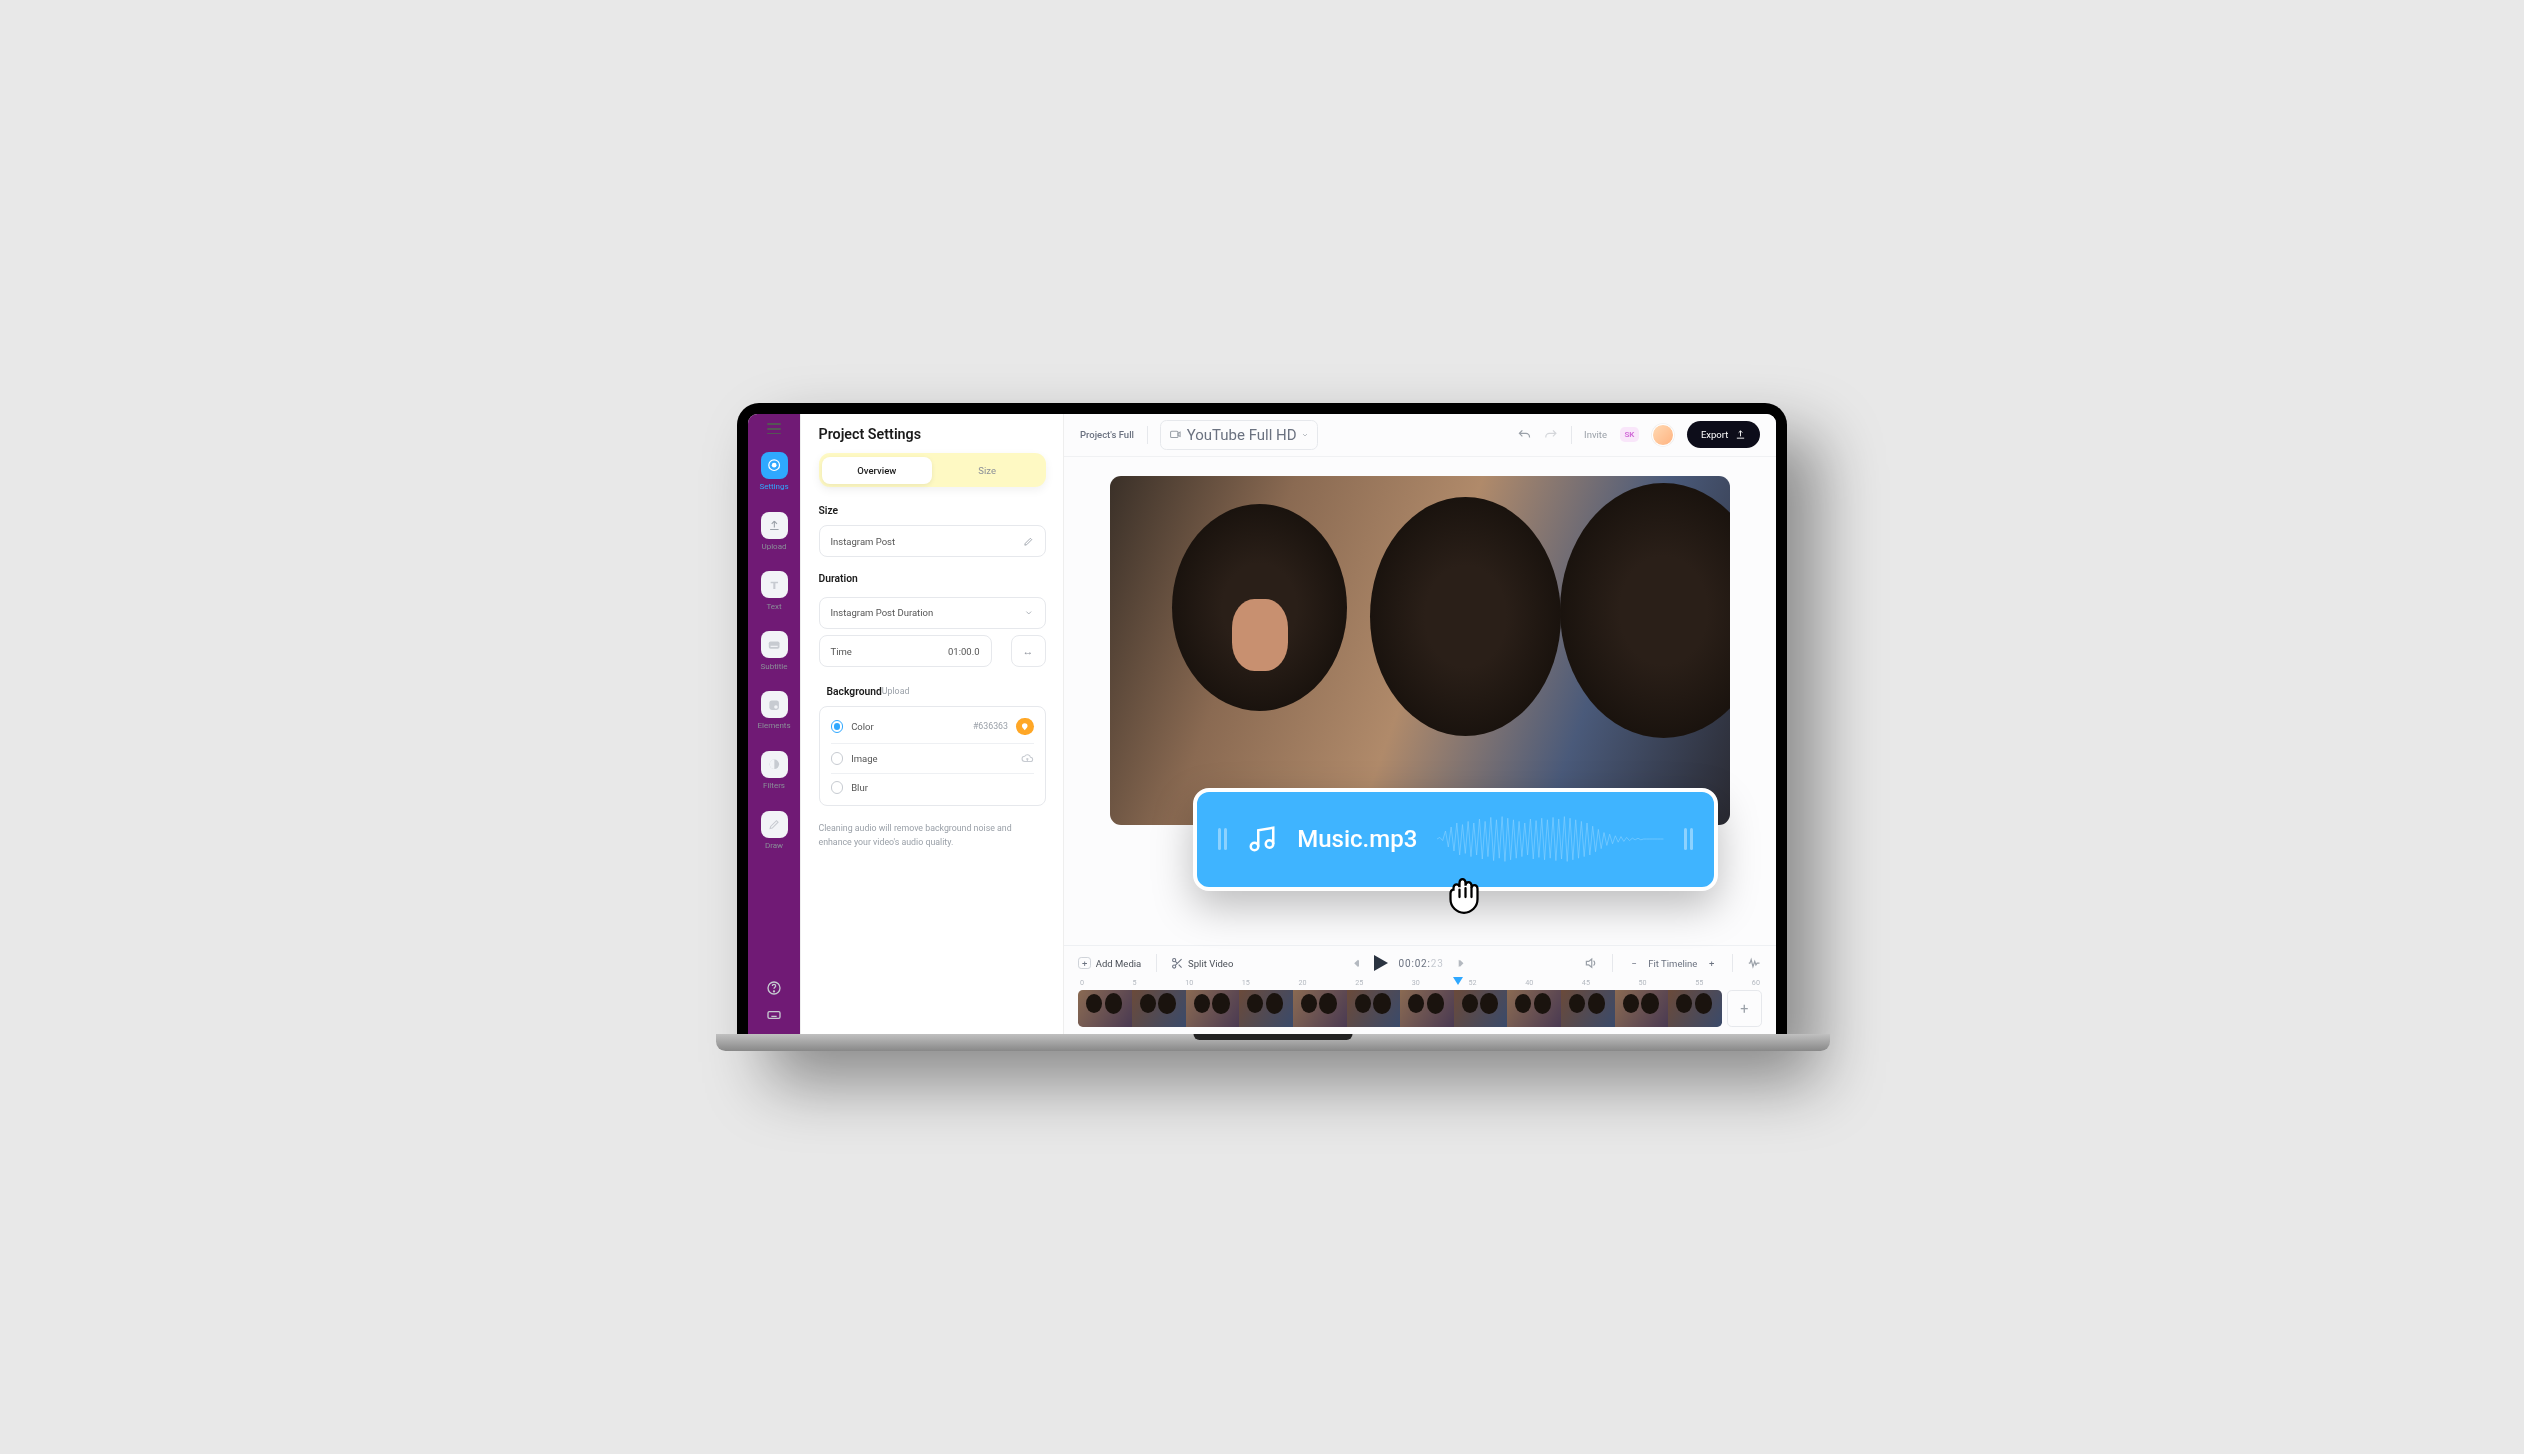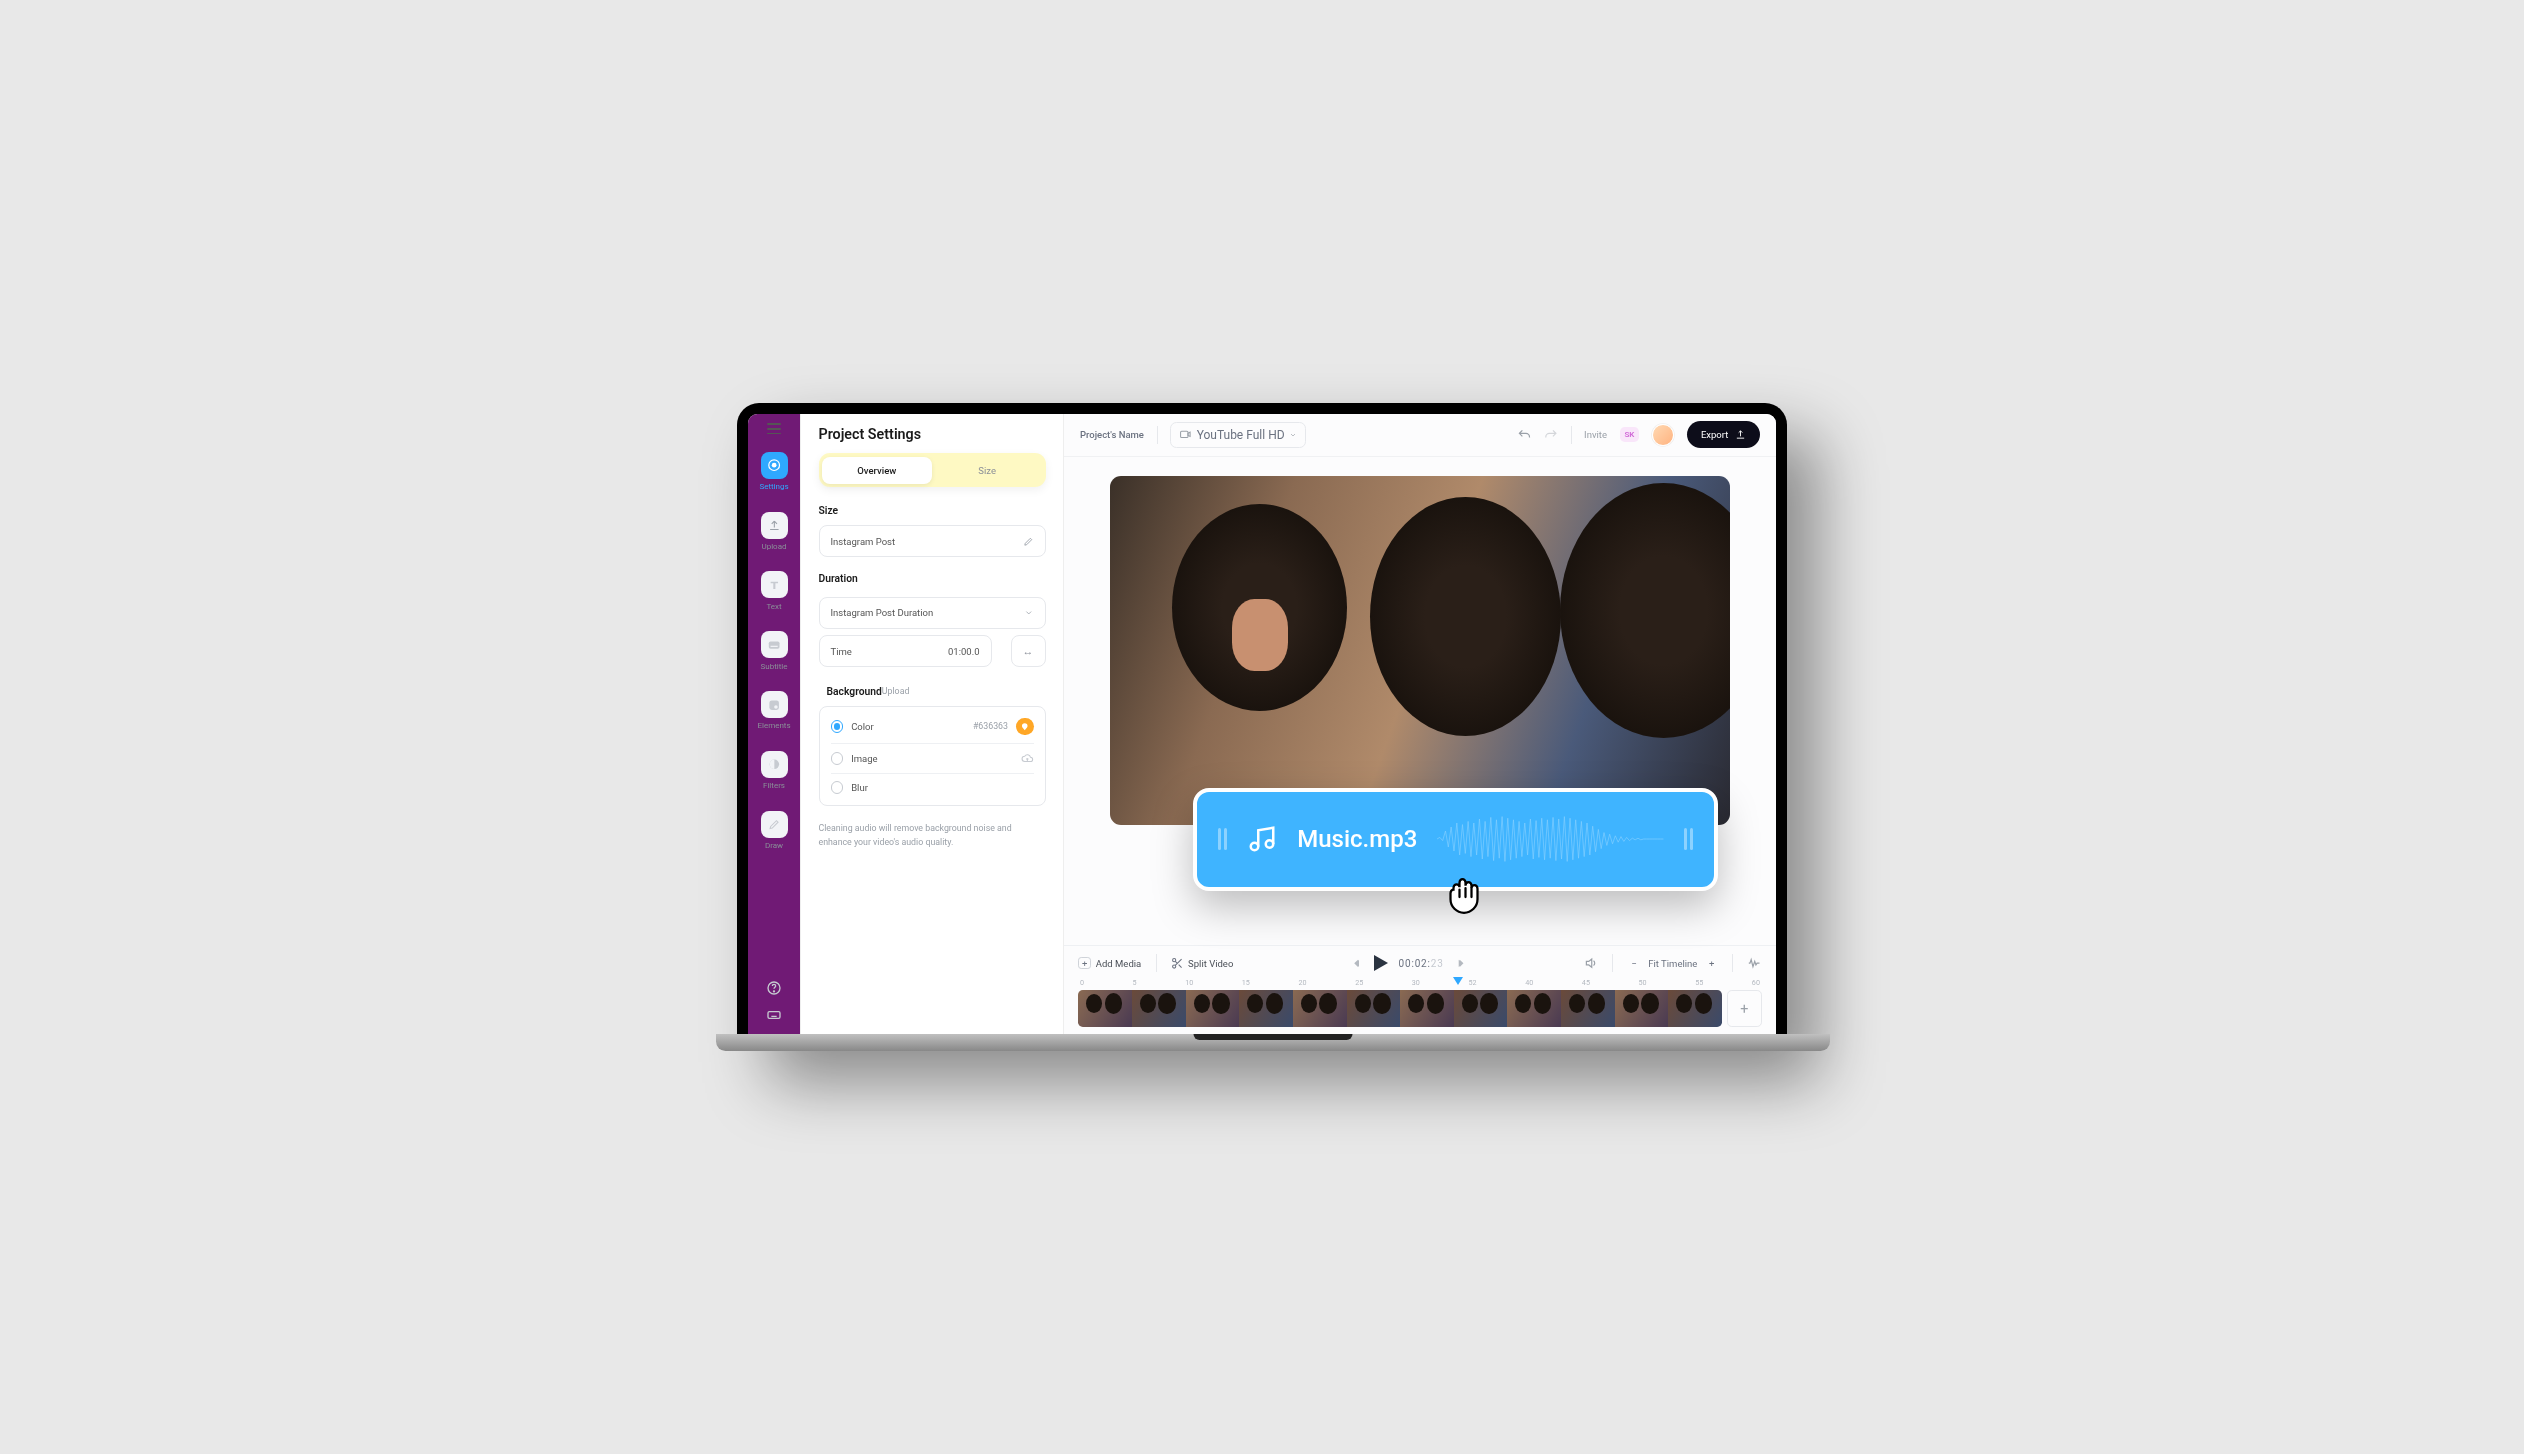--- a/index.html
+++ b/index.html
@@ -49,21 +49,21 @@
 .pill svg{width:9.5px;height:9.5px;color:#fff;}
 .cloud-ico{width:12.7px;height:12.7px;color:#c7cbd1;}
 .radio-divider{height:0.8px;background:#eef0f3;}
 .helptext{font-size:8.8px;color:#9aa0a8;line-height:1.5;margin-top:16px;}
 
 
 .main { flex:1; display:flex; flex-direction:column; background:#fcfcfd; }
 .topbar{height:43px;display:flex;align-items:center;padding:0 16px;gap:12.7px;border-bottom:0.8px solid #f0f1f3;}
 .topbar .pn{font-size:9.5px;color:#6b7280;font-weight:500;}
 .divider-v{width:0.8px;height:17.5px;background:#e6e8ec;}
-.preset{display:flex;align-items:center;gap:4.8px;font-size:12px;color:#6b7280;cursor:pointer;border:0.8px solid #e6e8ec;padding:4.8px 8px;border-radius:6.4px;}
+.preset{display:flex;align-items:center;gap:4.8px;font-size:15px;color:#6b7280;cursor:pointer;border:0.8px solid #e6e8ec;padding:4.8px 8px;border-radius:6.4px;}
 .topbar .gap{flex:1;}
 .topbar .ic{width:14.3px;height:14.3px;color:#9aa0a8;cursor:pointer;}
 .invite{font-size:9.5px;color:#9aa0a8;cursor:pointer;}
 .badge{font-size:8px;font-weight:600;color:#d066d6;background:#f9e6fa;padding:3.2px 4.8px;border-radius:4.8px;}
 .avatar{width:22px;height:22px;border-radius:50%;background:linear-gradient(135deg,#ffd9b3,#ffb380);border:1.6px solid #fff;box-shadow:0 0 0 0.8px #eee;}
 .export-btn{background:#0d0d1a;color:#fff;font-size:9.5px;padding:8px 14.3px;border-radius:17.5px;display:flex;align-items:center;gap:6.4px;cursor:pointer;}
 
 .canvas-wrap{flex:1;display:flex;align-items:flex-start;justify-content:center;padding:19px 22px;position:relative;}
 .canvas{width:100%;max-width:620px;aspect-ratio:16/9;border-radius:11px;overflow:hidden;background:linear-gradient(110deg,#3a3028 0%,#8a6a52 25%,#b08a6a 50%,#4a5a7a 75%,#2a2a32 100%);position:relative;}
 .canvas .p{position:absolute;border-radius:50%;}
@@ -265,21 +265,21 @@
           <div class="rad"></div>
           <span class="flex1">Blur</span>
         </div>
       </div>
 
       <p class="helptext">Cleaning audio will remove background noise and enhance your video's audio quality.</p>
     </div>
 
     <div class="main">
       <div class="topbar">
-        <span class="pn">Project's Name</span>
+        <span class="pn">Project's Full</span>
         <div class="divider-v"></div>
         <div class="preset">
           <svg width="12.7" height="12.7" viewBox="0 0 24 24" fill="none" stroke="#9aa0a8" stroke-width="2">
               <rect x="3" y="6" width="14" height="12" rx="2"></rect>
               <path d="M17 10l4-2v8l-4-2z"></path>
             </svg>
           <span>YouTube Full HD</span>
           <svg width="8" height="8" viewBox="0 0 24 24" fill="none" stroke="#9aa0a8" stroke-width="2">
               <path d="M6 9l6 6 6-6"></path>
             </svg>

